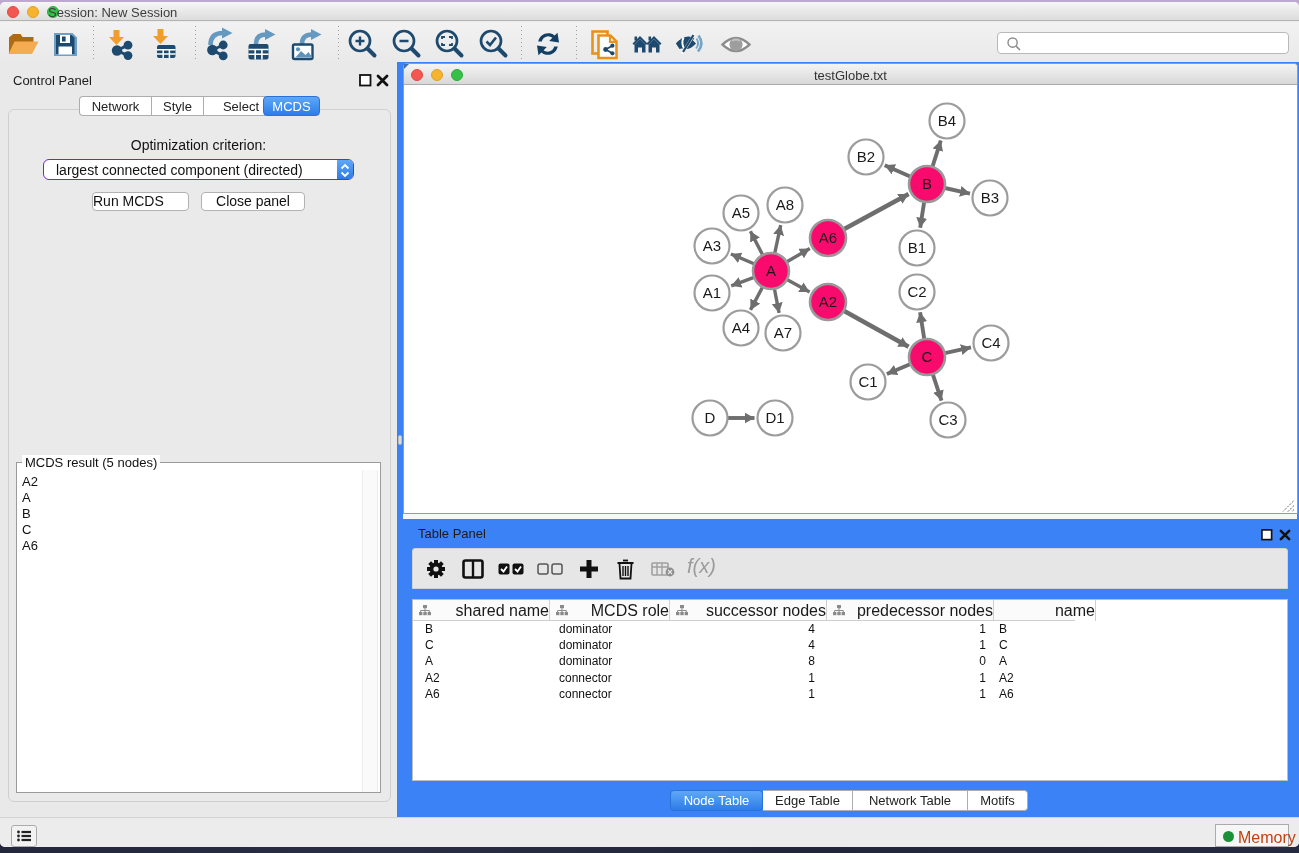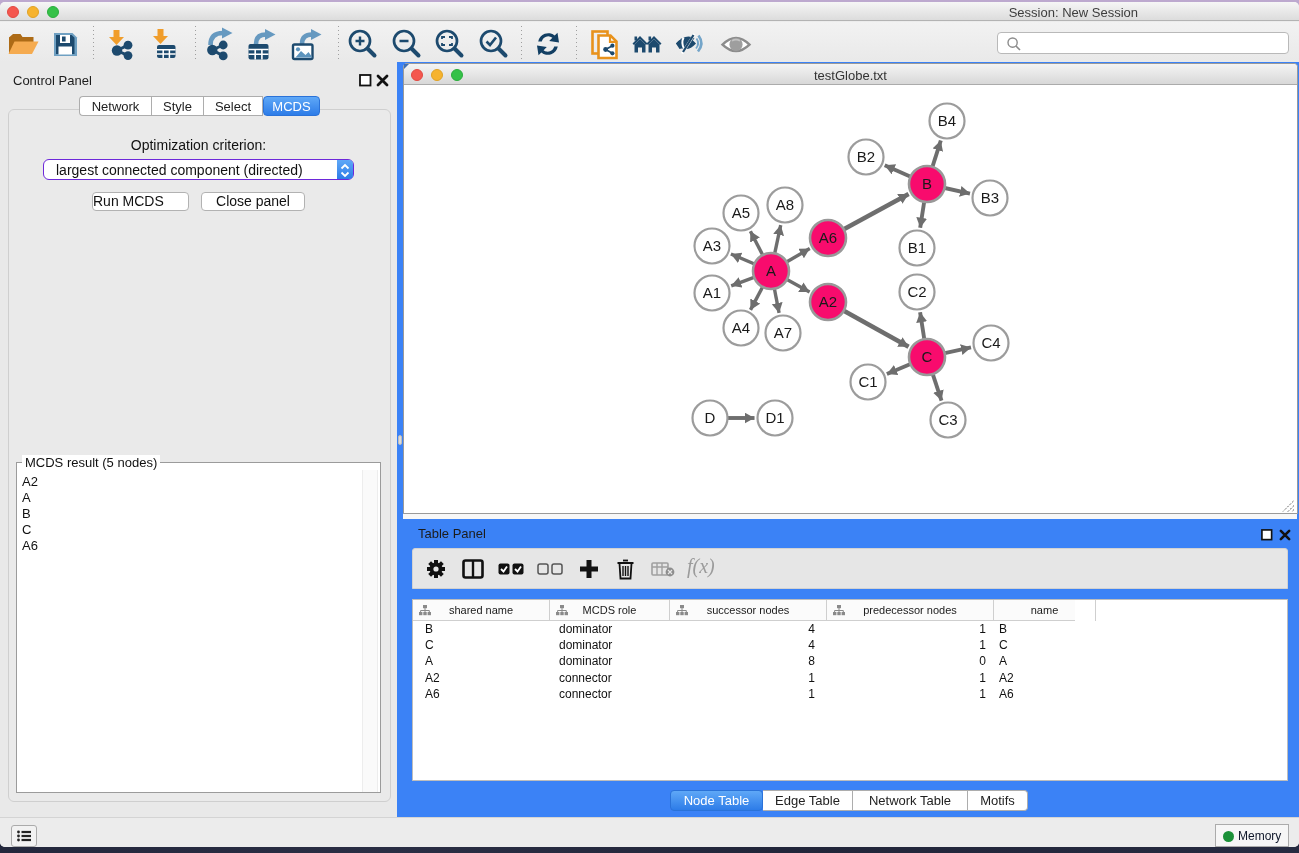--- a/index.html
+++ b/index.html
@@ -13,21 +13,21 @@
   
   #appwin { left:0; top:2px; width:1299px; height:845px; background:#ececec;
      border-radius:5px; overflow:hidden; }
   
   #titlebar { left:0; top:0; width:1299px; height:19px;
      background:linear-gradient(#f6f6f6,#dcdcdc); border-bottom:1px solid #b3b3b3; }
   .tl { width:12px; height:12px; border-radius:50%; top:4px; }
   #tl-r { left:7px;  background:#f4574f; border:1px solid #e14942; }
   #tl-y { left:27px; background:#f6b32e; border:1px solid #e0a224; }
   #tl-g { left:47px; background:#35c148; border:1px solid #2aad3c; }
-  #apptitle { left:0; top:3px; width:1138px; text-align:right; font-size:13px; color:#3d3d3d;padding-left:48px; }
+  #apptitle { left:0; top:3px; width:1138px; text-align:left; font-size:13px; color:#3d3d3d;padding-left:48px; }
   
   #toolbar { left:0; top:20px; width:1299px; height:40px;
      background:linear-gradient(#f2f2f2,#e9e9e9); }
   .tbsep { top:4px; height:33px; width:1px;
      background-image:repeating-linear-gradient(#9f9f9f 0 1px, transparent 1px 4px); }
   .tbi { top:4px; width:36px; height:36px; }
   #searchbox { left:997px; top:10px; width:292px; height:22px; background:#fff;
      border:1px solid #b9b9b9; border-radius:4px; }
   
   #leftpanel { left:0; top:60px; width:397px; height:757px; background:#e9e9e9; }
@@ -36,21 +36,21 @@
      border-radius:6px; background:#eaeaea; }
   
   .tab { top:34px; height:20px; line-height:19px; text-align:center; font-size:13px;
      color:#222; background:#fff; border:1px solid #adadad; }
   
   #statusbar { left:0; top:815px; width:1299px; height:30px; background:#ececec;
      border-top:1px solid #d4d4d4; }
   
   #rightdesk { left:397px; top:60px; width:902px; height:755px; background:#3b82f6; }
   
-  .hc { top:0; height:21px; line-height:21px; text-align:center; font-size:11px; color:#1a1a1a;
+  .hc { top:0; height:21px; line-height:21px; text-align:right; font-size:16px; color:#1a1a1a;
         border-left:1px solid #cfcfcf; }
   .hc:first-child { border-left:none; }
   .hi { position:absolute; left:6px; top:5px; width:12px; height:11px; }
   .trow { position:relative; height:16.2px; line-height:16.2px; }
   .trow span { position:absolute; top:0; }
   .c1 { left:12px; } .c2 { left:146px; }
   .c3 { left:256px; width:146px; text-align:right; }
   .c4 { left:413px; width:160px; text-align:right; }
   .c5 { left:586px; }
 </style>
@@ -203,21 +203,21 @@
       <div class="abs" id="cp-title">Control Panel</div>
       <svg class="abs" style="left:359px;top:12px;width:13px;height:13px" viewBox="0 0 13 13">
         <rect x="1" y="1" width="10.5" height="10.5" fill="#fff" stroke="#111" stroke-width="1.8"></rect>
       </svg>
       <svg class="abs" style="left:376px;top:12px;width:13px;height:13px" viewBox="0 0 13 13">
         <path d="M2 2 L11 11 M11 2 L2 11" stroke="#111" stroke-width="2.8" stroke-linecap="round"></path>
       </svg>
       <div class="abs" id="cp-box"></div>
       <div class="abs tab" style="left:79px;width:72px;border-radius:4px 0 0 4px;border-right:none">Network</div>
       <div class="abs tab" style="left:151px;width:52px;border-right:none">Style</div>
-      <div class="abs tab" style="left:203px;width:60px">Select</div>
+      <div class="abs tab" style="left:203px;width:76px">Select</div>
       <div class="abs tab" style="left:263px;width:57px;border-radius:4px;border:1px solid #2a72d8;background:linear-gradient(#5fa8f7,#2d7ce8);color:#fff">MCDS</div>
       <div class="abs" style="left:0;top:75px;width:397px;text-align:center;font-size:14px;color:#111">Optimization criterion:</div>
 
       <div class="abs" style="left:43px;top:97px;width:311px;height:21px;background:#fff;border:1px solid #6d28d9;border-radius:6px">
         <div class="abs" style="left:12px;top:2px;font-size:14px;color:#111">largest connected component (directed)</div>
         <div class="abs" style="left:293px;top:0;width:16px;height:19px;background:linear-gradient(#5fa8f7,#2d7ce8);border-radius:0 4px 4px 0">
           <svg class="abs" style="left:2px;top:2px;width:12px;height:17px" viewBox="0 0 12 17">
             <path d="M2.5 6.5 L6 3 L9.5 6.5" fill="none" stroke="#fff" stroke-width="1.8"></path>
             <path d="M2.5 10.5 L6 14 L9.5 10.5" fill="none" stroke="#fff" stroke-width="1.8"></path>
           </svg>
@@ -375,21 +375,21 @@
           <path d="M7 8 v10 M9.5 8 v10 M12 8 v10" stroke="#111" stroke-width="1.4"></path>
         </svg>
 
         <svg class="abs" style="left:238px;top:13px;width:24px;height:15px" viewBox="0 0 24 15">
           <rect x="1" y="1" width="16" height="12" rx="1" fill="none" stroke="#a0a0a0" stroke-width="1.6"></rect>
           <path d="M1 5 h16 M6 1 v12 M11 1 v12" stroke="#a0a0a0" stroke-width="1.4"></path>
           <circle cx="19" cy="10" r="4.4" fill="#8e8e8e"></circle>
           <path d="M17 8 l4 4 M21 8 l-4 4" stroke="#e6e6e6" stroke-width="1.2"></path>
         </svg>
 
-        <div class="abs" style="left:274px;top:6px;font-family:Liberation Serif, serif;font-style:italic;font-size:20px;color:#9b9b9b">f(x)</div>
+        <div class="abs" style="left:274px;top:6px;font-family:Liberation Sans, sans-serif;font-style:italic;font-size:20px;color:#9b9b9b">f(x)</div>
       </div>
 
       <div class="abs" style="left:15px;top:537px;width:876px;height:182px;background:#fff;border:1px solid #bdbdbd"></div>
       <div class="abs" id="thead" style="left:16px;top:538px;width:662px;height:21px;background:#fbfbfb;border-bottom:1px solid #cfcfcf">
         <div class="abs hc" style="left:0;width:136px"><svg class="hi" viewBox="0 0 12 11">
             <g fill="#8a8a8a">
               <rect x="4" y="0" width="4" height="3.2"></rect>
               <rect x="0" y="7" width="3.4" height="3.2"></rect>
               <rect x="4.3" y="7" width="3.4" height="3.2"></rect>
               <rect x="8.6" y="7" width="3.4" height="3.2"></rect>
@@ -476,17 +476,17 @@
             <circle cx="1.5" cy="6" r="1.4"></circle>
             <circle cx="1.5" cy="10" r="1.4"></circle>
           <rect x="4.5" y="0.9" width="9.5" height="2.2"></rect>
             <rect x="4.5" y="4.9" width="9.5" height="2.2"></rect>
             <rect x="4.5" y="8.9" width="9.5" height="2.2"></rect>
           </g>
         </svg>
       </div>
       <div class="abs" style="left:1215px;top:6px;width:74px;height:23px;background:#f6f6f6;border:1px solid #ababab">
         <div class="abs" style="left:7px;top:5.5px;width:11px;height:11px;border-radius:50%;background:#1b9138"></div>
-        <div class="abs" style="left:22px;top:4px;font-size:12px;color:#0f172a">Memory</div>
+        <div class="abs" style="left:22px;top:4px;font-size:16px;color:#c2410c">Memory</div>
       </div>
     </div>
   </div>
   <div class="abs" id="desktop-bottom"></div>
 
 </body></html>

